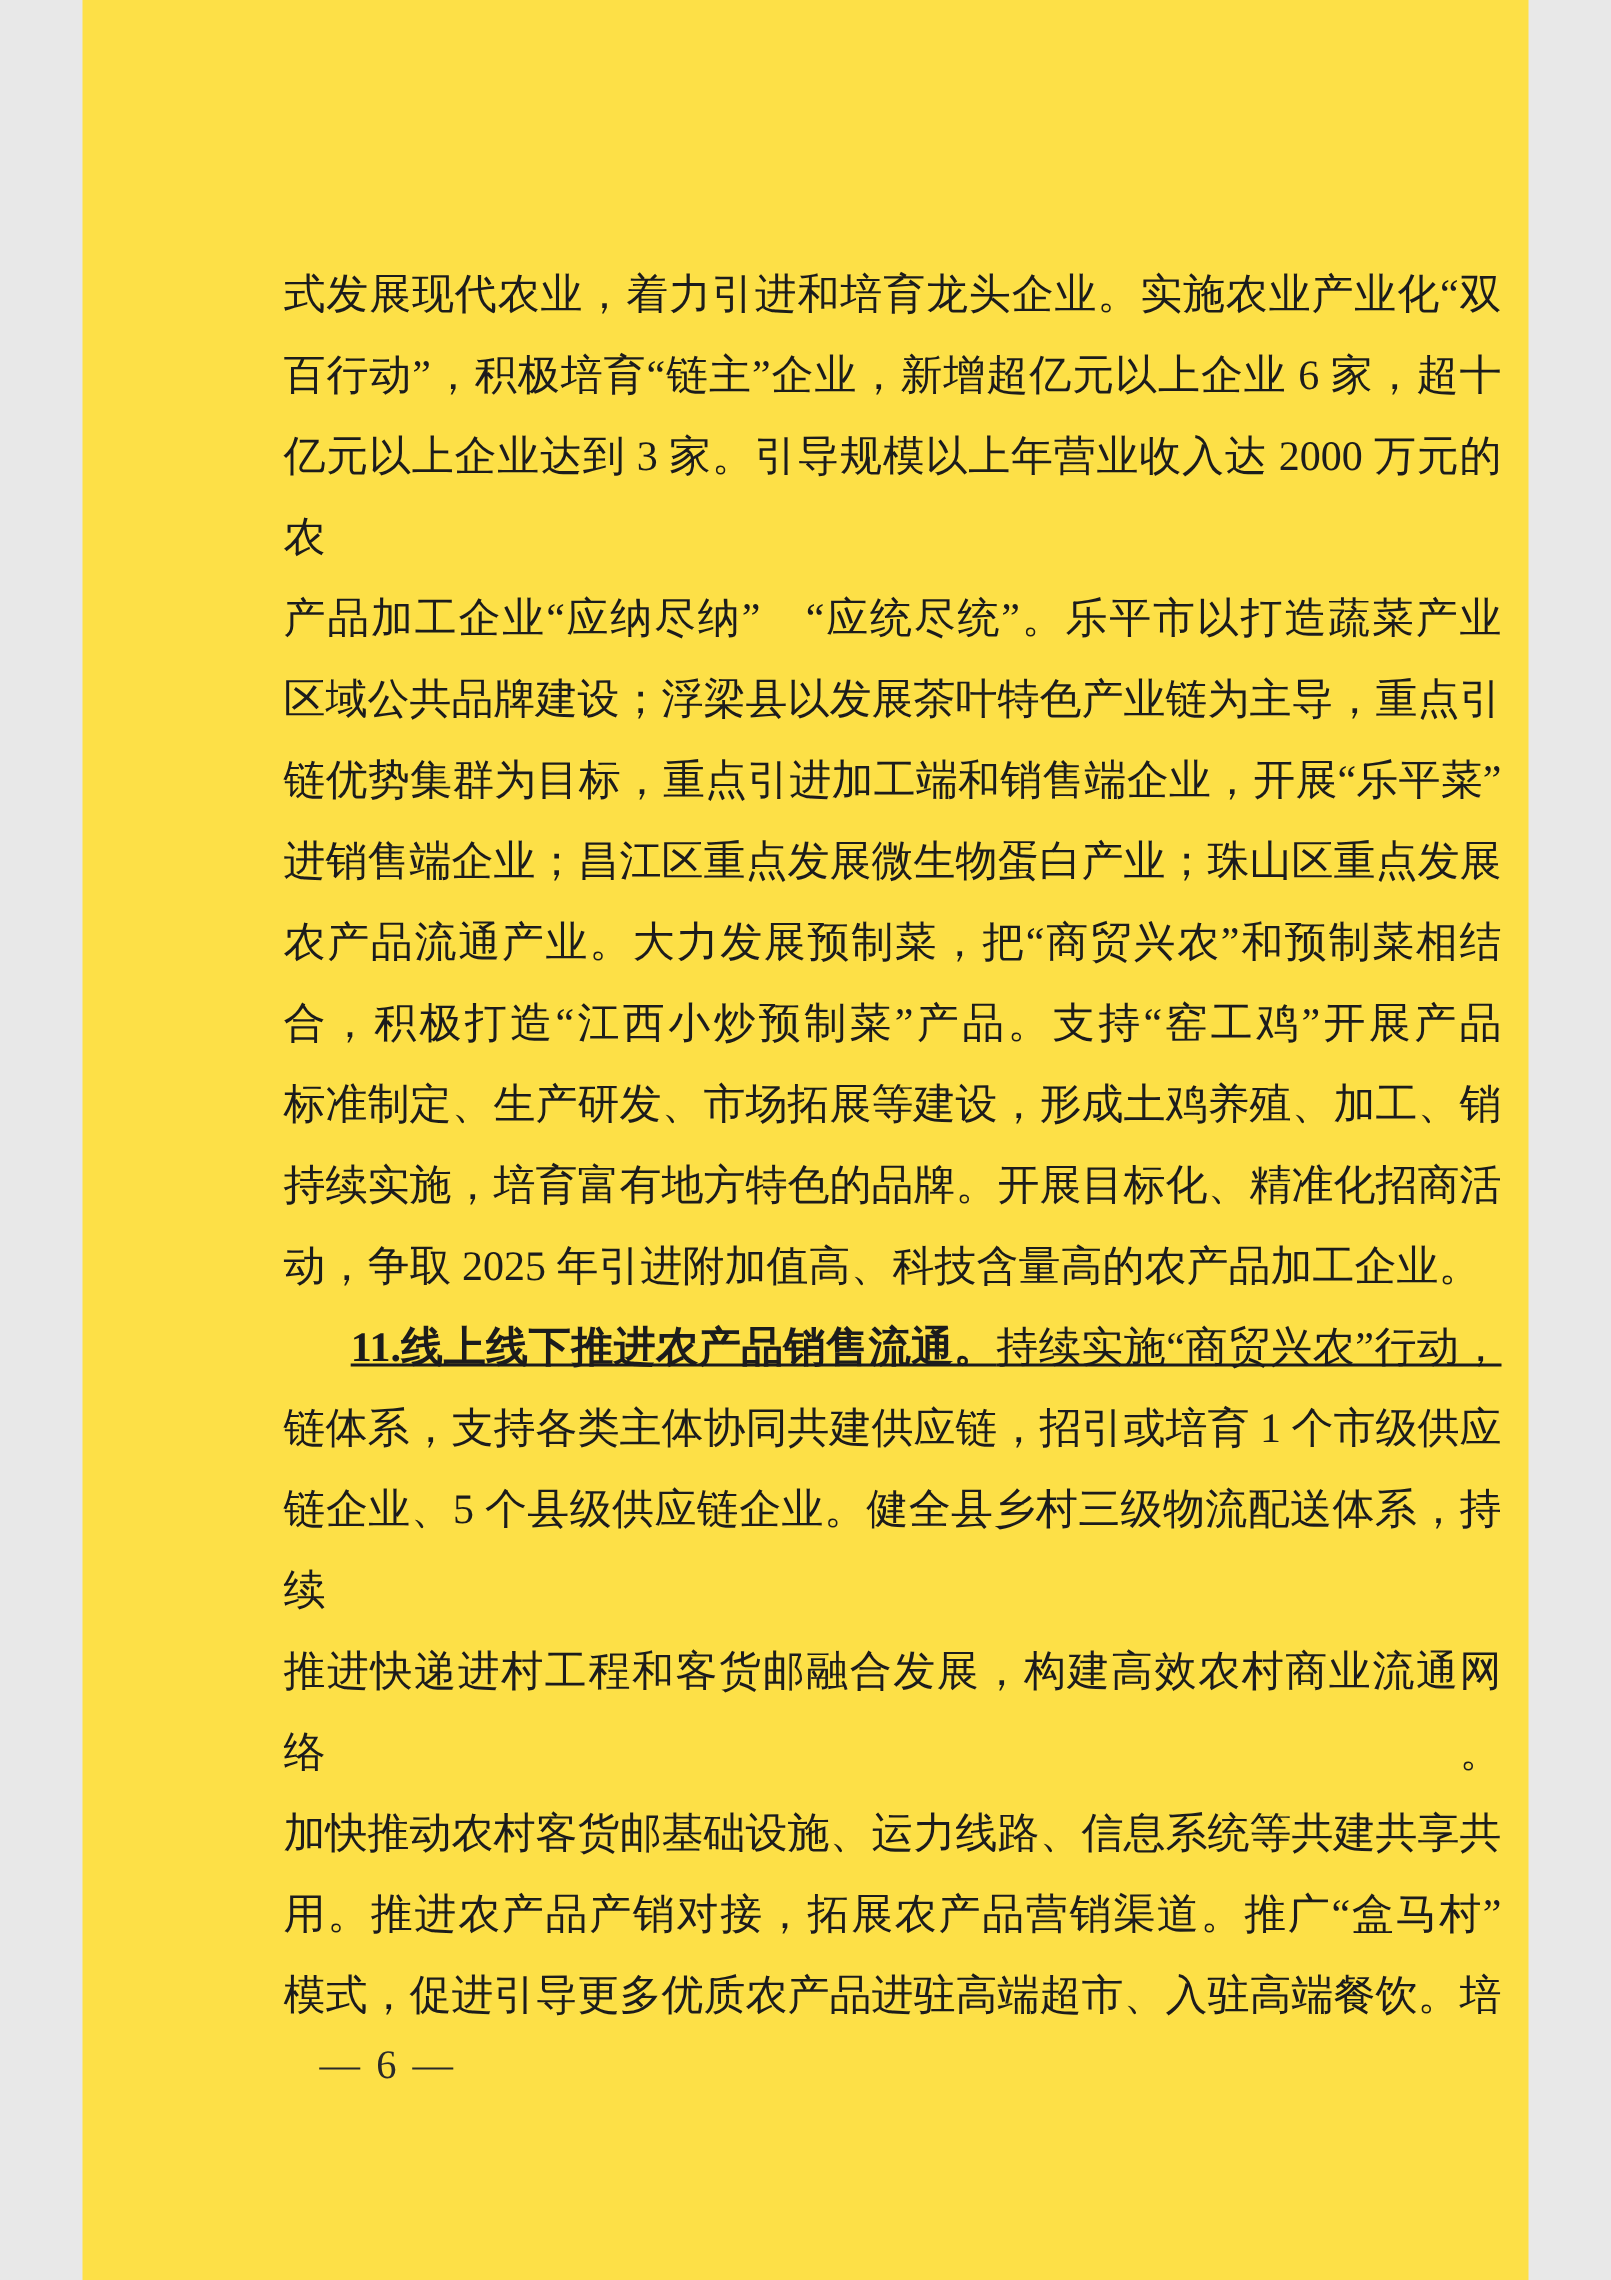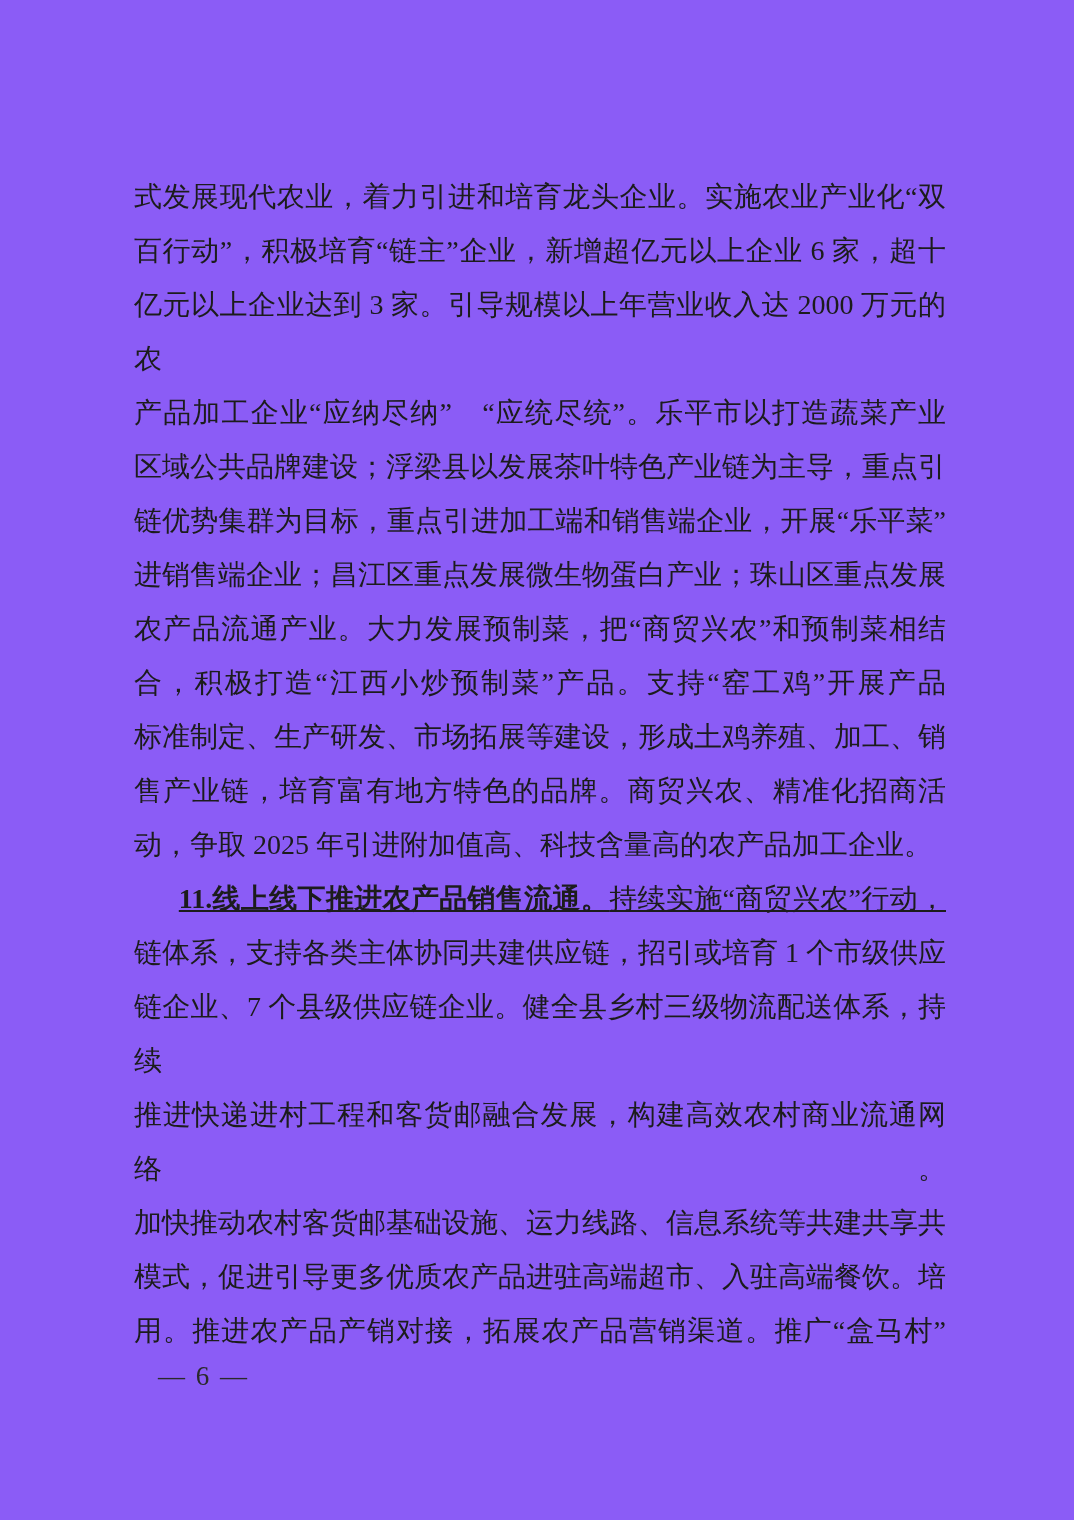--- a/index.html
+++ b/index.html
@@ -1,22 +1,22 @@
 <!DOCTYPE html>
 <html><head>
 <meta charset="utf-8">
 <style>
   * { margin: 0; padding: 0; box-sizing: border-box; }
   html, body { background: #e8e8e8; }
   .page {
     position: relative;
-    width: 1074px;
+    width: 964px;
     height: 1520px;
     margin: 0 auto;
-    background: #8b5cf6;
+    background: #fde047;
     font-family: "Liberation Serif", "DejaVu Serif", serif;
     color: #1c1c1c;
     overflow: hidden;
   }
   .text-block {
     position: absolute;
     left: 134px;
     top: 170px;
     width: 812px;
   }
@@ -55,28 +55,28 @@
     <p class="line">式发展现代农业，着力引进和培育龙头企业。实施农业产业化“双</p>
     <p class="line">百行动”，积极培育“链主”企业，新增超亿元以上企业 6 家，超十</p>
     <p class="line">亿元以上企业达到 3 家。引导规模以上年营业收入达 2000 万元的农</p>
     <p class="line">产品加工企业“应纳尽纳”　“应统尽统”。乐平市以打造蔬菜产业</p>
     <p class="line">区域公共品牌建设；浮梁县以发展茶叶特色产业链为主导，重点引</p>
     <p class="line">链优势集群为目标，重点引进加工端和销售端企业，开展“乐平菜”</p>
     <p class="line">进销售端企业；昌江区重点发展微生物蛋白产业；珠山区重点发展</p>
     <p class="line">农产品流通产业。大力发展预制菜，把“商贸兴农”和预制菜相结</p>
     <p class="line">合，积极打造“江西小炒预制菜”产品。支持“窑工鸡”开展产品</p>
     <p class="line">标准制定、生产研发、市场拓展等建设，形成土鸡养殖、加工、销</p>
-    <p class="line">售产业链，培育富有地方特色的品牌。商贸兴农、精准化招商活</p>
+    <p class="line">持续实施，培育富有地方特色的品牌。开展目标化、精准化招商活</p>
     <p class="line para-end">动，争取 2025 年引进附加值高、科技含量高的农产品加工企业。</p>
 
     <p class="line indent"><span class="bold">11.线上线下推进农产品销售流通。</span><span>持续实施“商贸兴农”行动，</span></p>
 
     <p class="line">链体系，支持各类主体协同共建供应链，招引或培育 1 个市级供应</p>
-    <p class="line">链企业、7 个县级供应链企业。健全县乡村三级物流配送体系，持续</p>
+    <p class="line">链企业、5 个县级供应链企业。健全县乡村三级物流配送体系，持续</p>
     <p class="line">推进快递进村工程和客货邮融合发展，构建高效农村商业流通网络。</p>
     <p class="line">加快推动农村客货邮基础设施、运力线路、信息系统等共建共享共</p>
+    <p class="line">用。推进农产品产销对接，拓展农产品营销渠道。推广“盒马村”</p>
     <p class="line">模式，促进引导更多优质农产品进驻高端超市、入驻高端餐饮。培</p>
-    <p class="line">用。推进农产品产销对接，拓展农产品营销渠道。推广“盒马村”</p>
 
   </div>
 
   <div class="page-footer">— 6 —</div>
 </div>
 
 </body></html>

